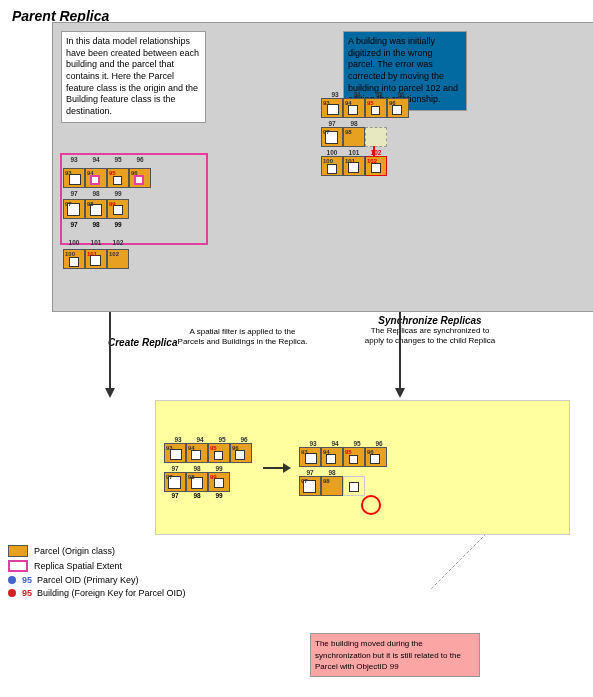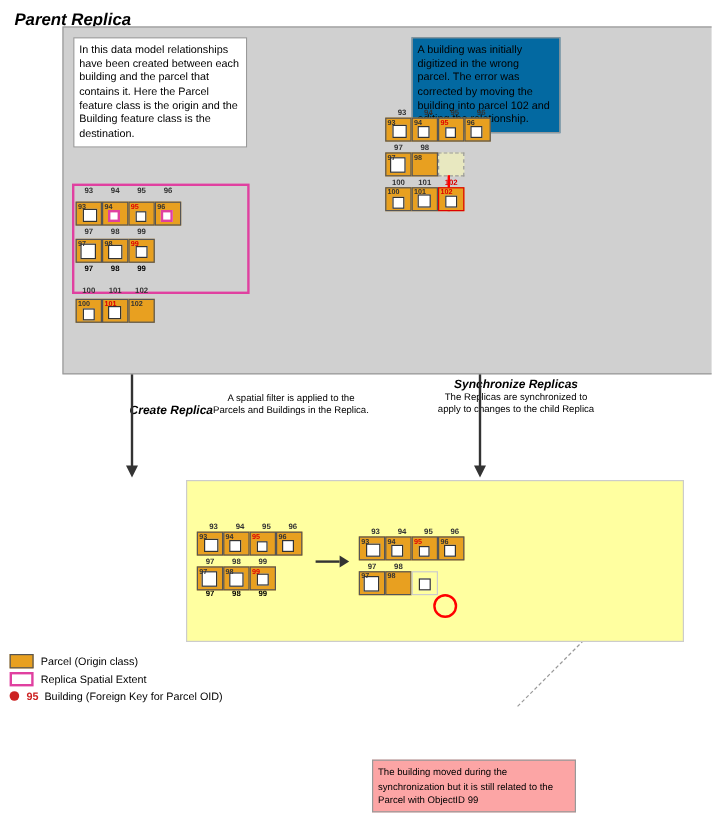--- a/index.html
+++ b/index.html
@@ -510,20 +510,26 @@
   <div class="legend">
     <div class="legend-item">
       <div class="legend-box" style="background:#e8a020; border-color:#555;"></div>
       <span class="legend-text">Parcel (Origin class)</span>
     </div>
     <div class="legend-item">
       <div class="legend-box" style="border-color:#e040a0; border-width:2px; background:transparent;"></div>
       <span class="legend-text">Replica Spatial Extent</span>
     </div>
     <div class="legend-item">
+      <div style="width:8px;height:8px;background:#4466cc;border-radius:50%;margin-right:6px;flex-shrink:0;"></div>
+      <span class="legend-text">
+        <span style="color:#4466cc; font-weight:bold;">95</span>&nbsp;&nbsp;Parcel OID (Primary Key)
+      </span>
+    </div>
+    <div class="legend-item">
       <div style="width:8px;height:8px;background:#cc2222;border-radius:50%;margin-right:6px;flex-shrink:0;"></div>
       <span class="legend-text">
         <span style="color:#cc2222; font-weight:bold;">95</span>&nbsp;&nbsp;Building (Foreign Key for Parcel OID)
       </span>
     </div>
   </div>
 
   <div class="bottom-info-box">The building moved during the synchronization but it is still related to the Parcel with ObjectID 99</div>
 
 </div>

